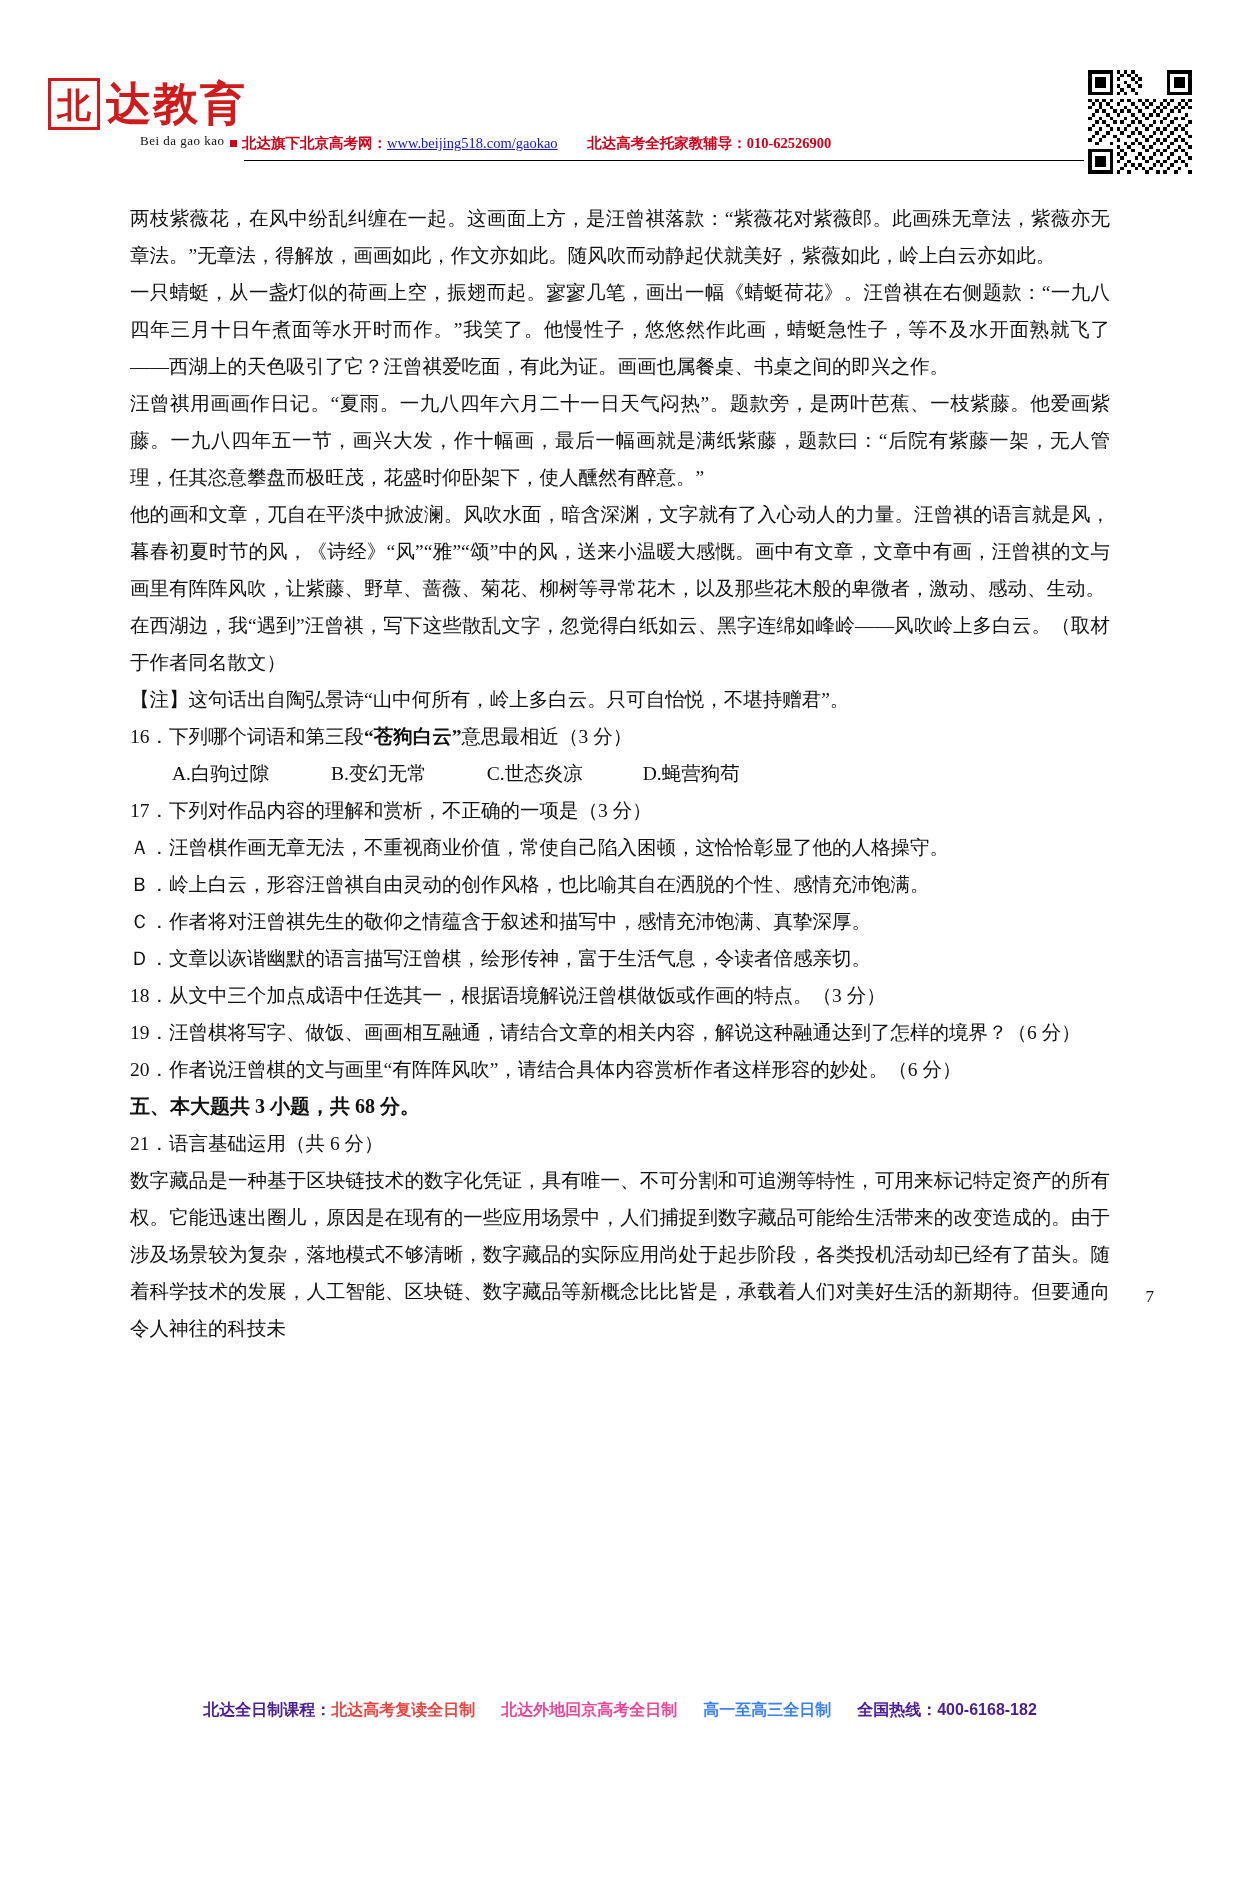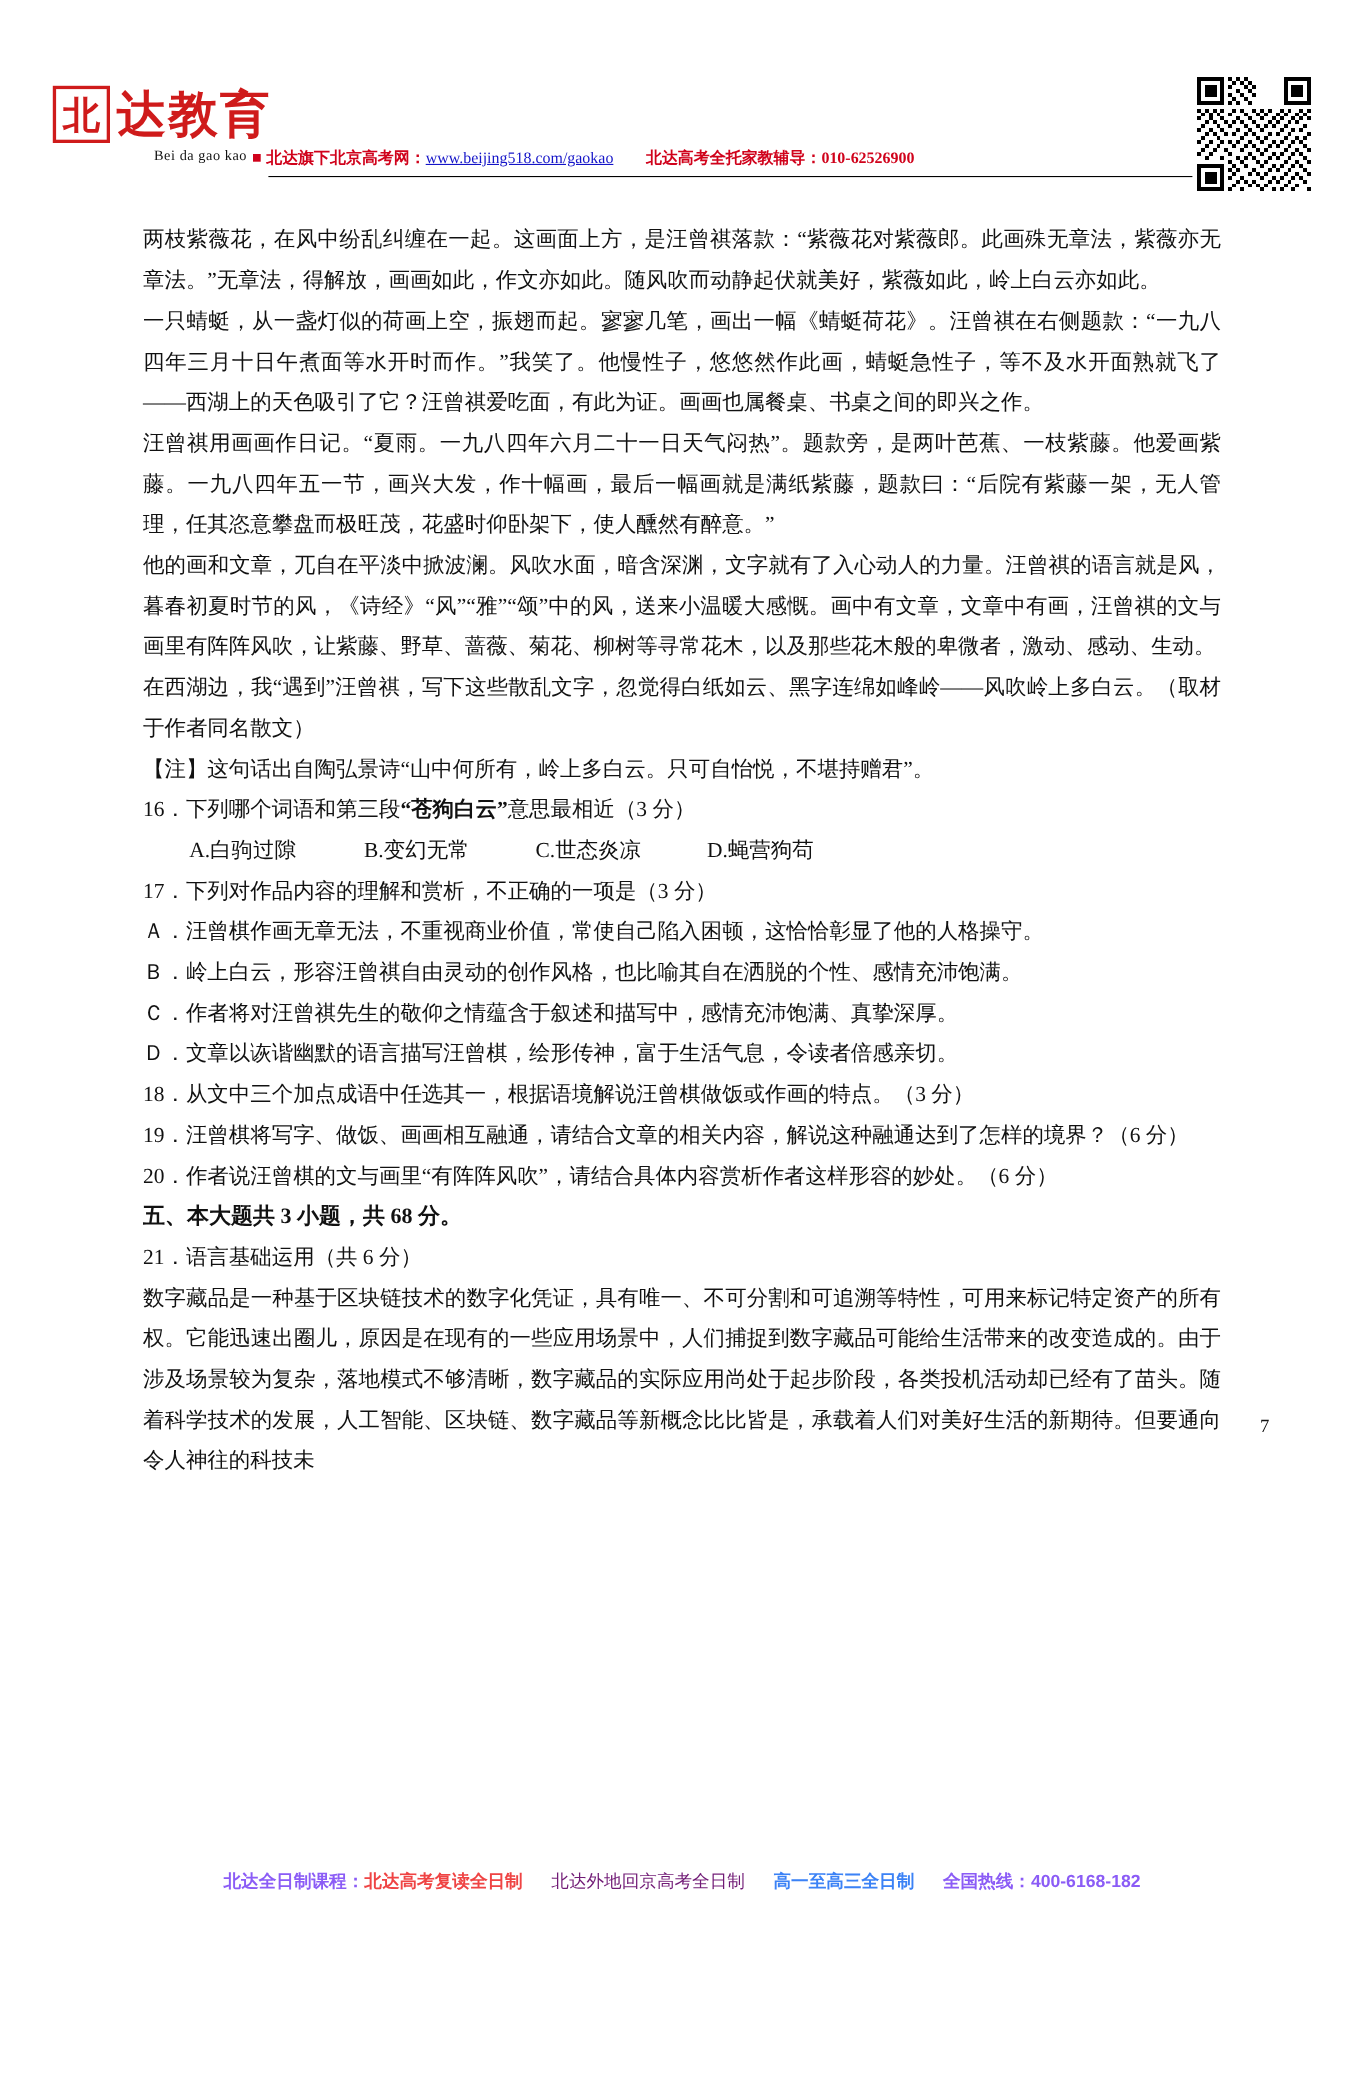--- a/index.html
+++ b/index.html
@@ -138,22 +138,22 @@
   .footer {
     position: absolute;
     left: 0;
     top: 1700px;
     width: 1240px;
     text-align: center;
     font-size: 16px;
     font-family: "Liberation Sans", sans-serif;
     white-space: nowrap;
   }
-  .f-red { color: #8b5cf6; font-weight: bold; }
-  .f-blue { color: #701a75; font-weight: normal; }
+  .f-red { color: #4c1d95; font-weight: bold; }
+  .f-blue { color: #ec4899; font-weight: bold; }
   .f-green { color: #3b82f6; font-weight: bold; }
   .f-dark { color: #ef4444; font-weight: bold; }
   .sp { display: inline-block; width: 26px; }
 </style>
 </head>
 <body>
 
 <div class="page">
 
   <div class="header">

